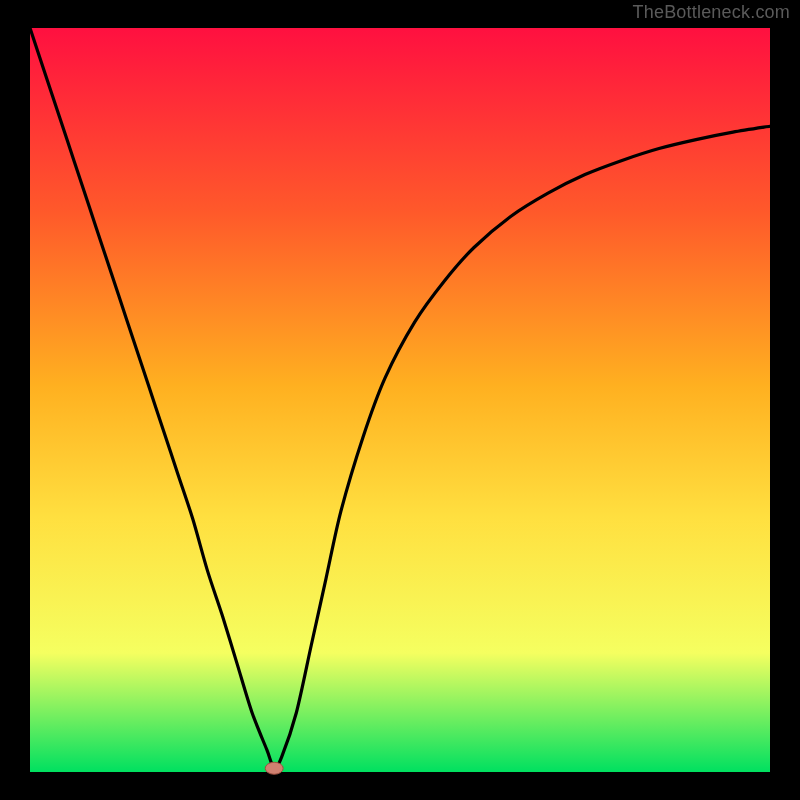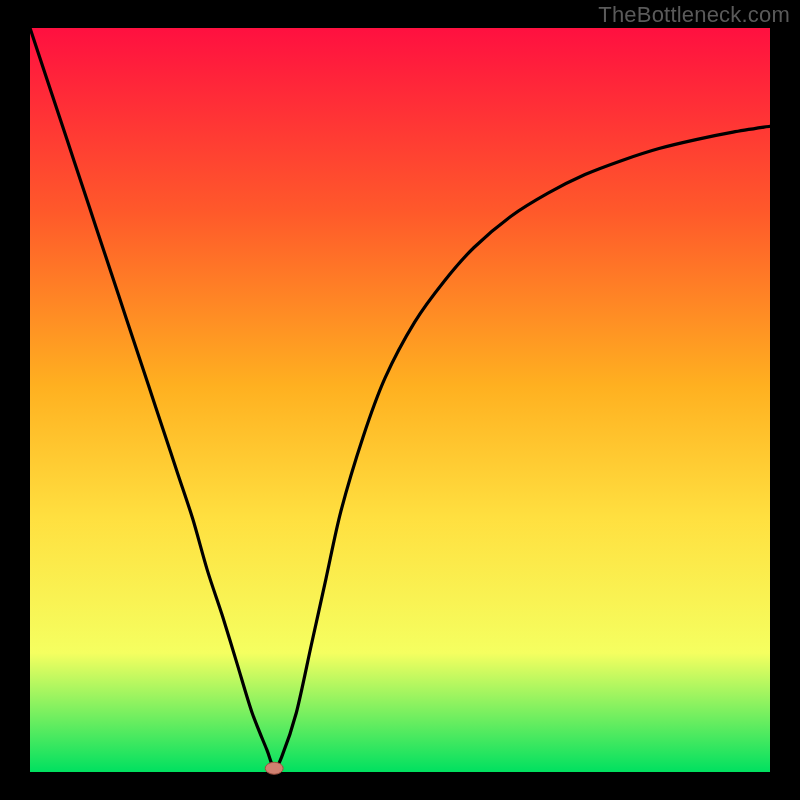--- a/index.html
+++ b/index.html
@@ -15,21 +15,21 @@
     position: relative;
     width: 800px;
     height: 800px;
     background: #000;
   }
   .watermark {
     position: absolute;
     top: 2px;
     right: 10px;
     color: #5a5a5a;
-    font-size: 22px;
+    font-size: 18px;
     font-weight: 500;
     letter-spacing: 0.2px;
     user-select: none;
     text-align: right;
   }
   svg {
     display: block;
   }
 </style>
 </head>

